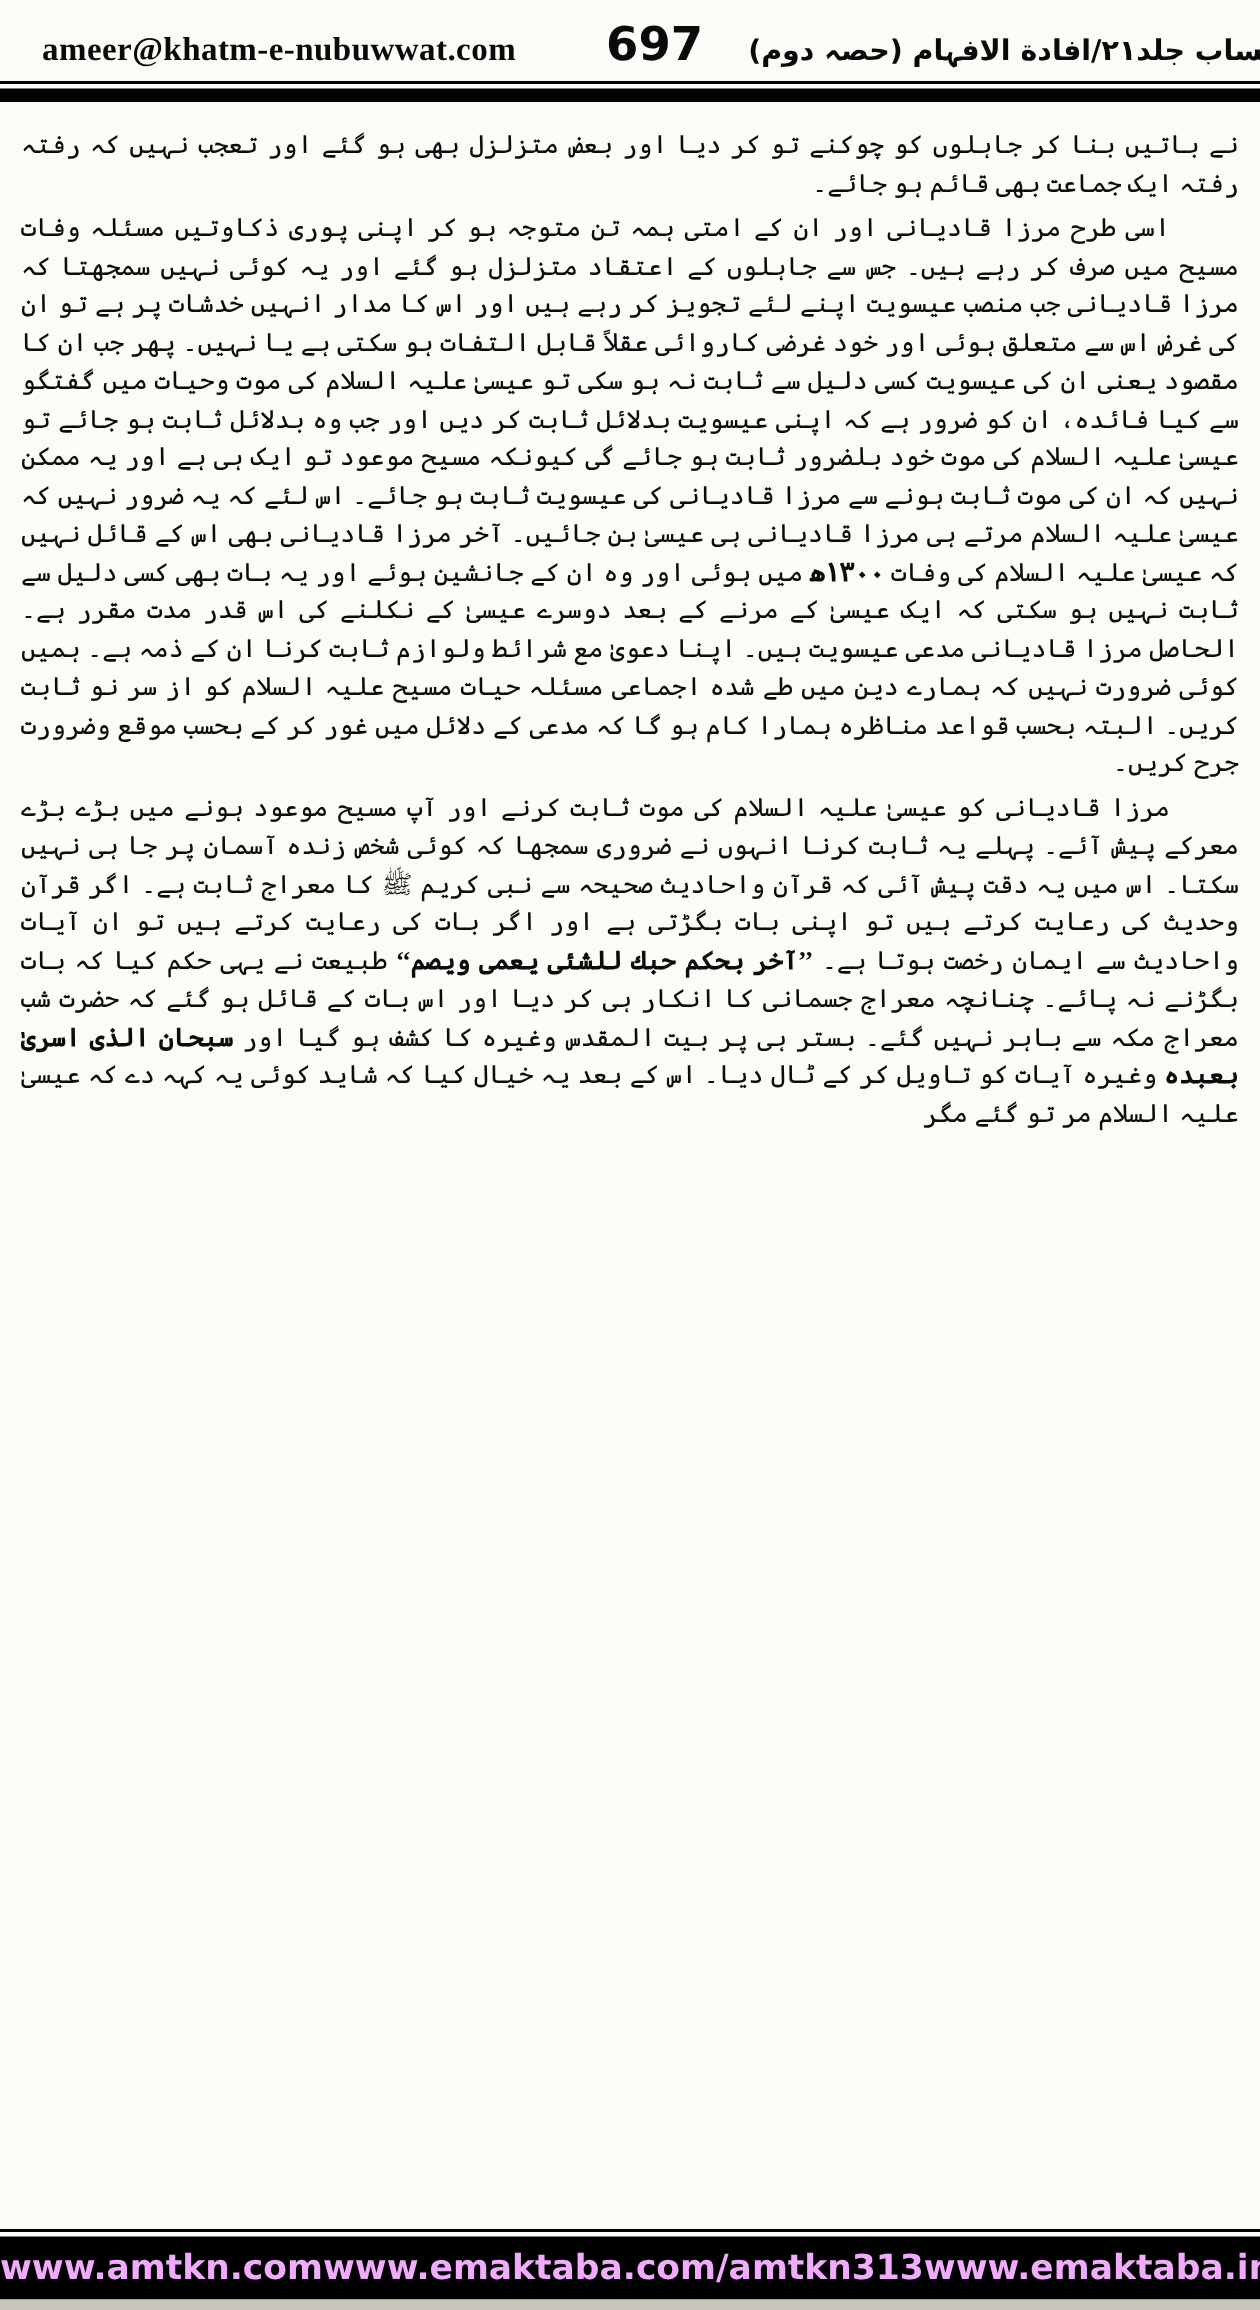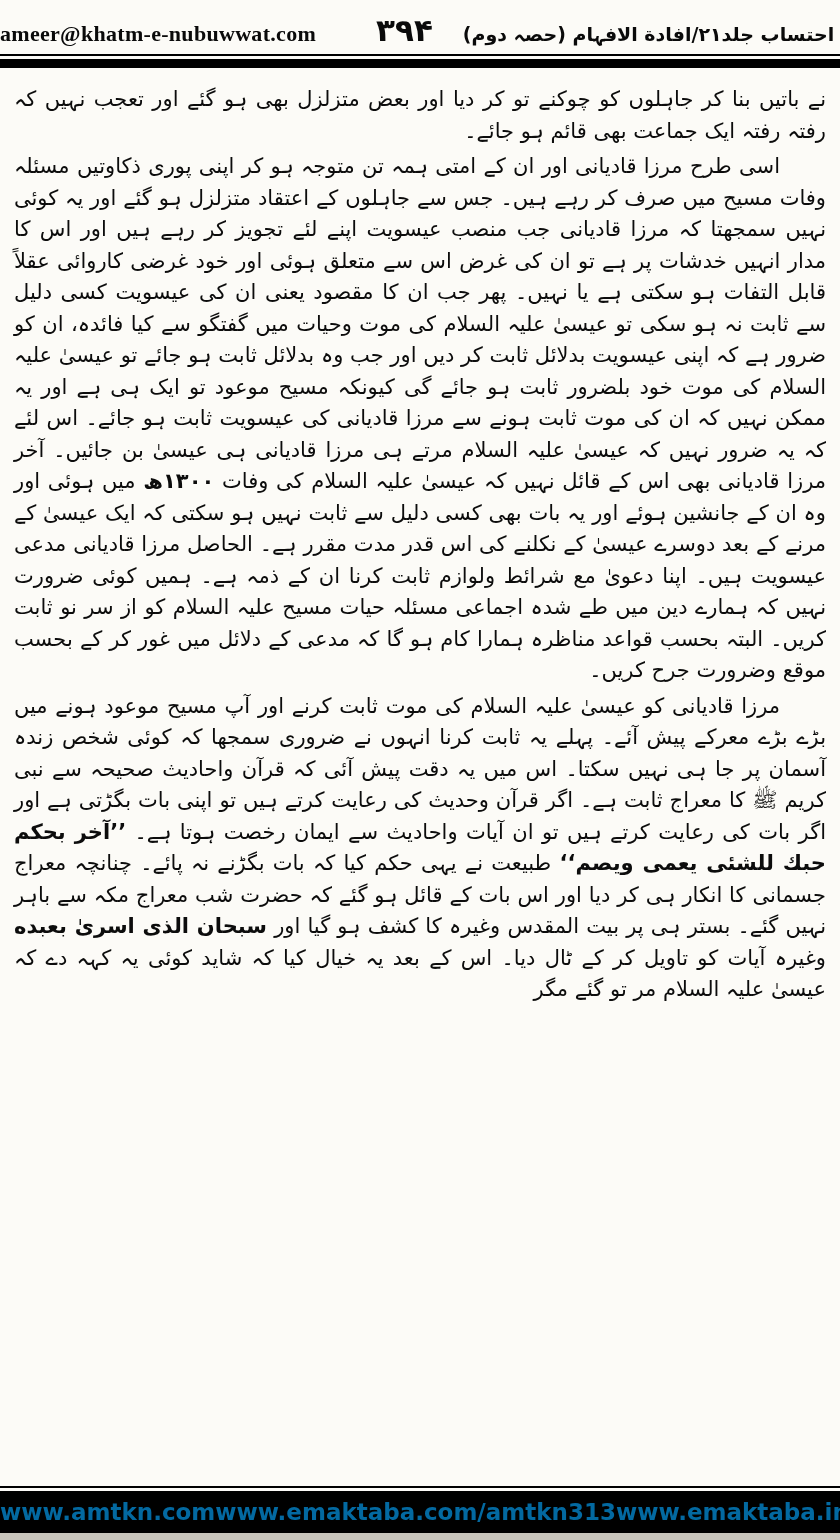--- a/index.html
+++ b/index.html
@@ -13,21 +13,21 @@
     width: 840px;
     height: 1540px;
     background: #fcfbf7;
     overflow: hidden;
   }
   
   .header {
     display: flex;
     align-items: baseline;
     justify-content: space-between;
-    padding: 12px 14px 2px 0;
+    padding: 12px 14px 2px 28px;
     direction: ltr;
   }
   .email {
     font-family: "Liberation Serif", serif;
     font-weight: 700;
     font-size: 22px;
     color: #0a0a0a;
     letter-spacing: 0.3px;
     white-space: nowrap;
   }
@@ -54,65 +54,66 @@
   .rule-thick {
     height: 9px;
     background: #000;
     margin-top: 3px;
   }
   
   .body-text {
     direction: rtl;
     text-align: justify;
     padding: 16px 14px 0 14px;
-    font-size: 21px;
+    font-size: 17px;
     line-height: 1.5;
     color: #0c0c0c;
     height: 1388px;
     overflow: hidden;
+    font-family: Liberation Serif, serif;
   }
   .para { text-indent: 46px; margin-bottom: 4px; }
   .para.no-indent { text-indent: 0; }
   .bold-run { font-weight: 700; }
   
   .footer {
     position: absolute;
     left: 0;
     right: 0;
     bottom: 0;
   }
   .footer-rule {
     height: 0;
     border-top: 2px solid #000;
     margin: 0 0 3px 0;
   }
   .footer-bar {
     background: #000;
-    color: #0369a1;
+    color: #f0abfc;
     height: 42px;
     display: flex;
     align-items: center;
     justify-content: space-evenly;
     font-weight: 700;
     font-size: 23px;
     direction: ltr;
   }
   .footer-edge {
     height: 7px;
     background: #c9c5bc;
   }
 </style>
 </head>
 <body>
 
 <div class="page">
 
   <div class="header">
     <span class="email">ameer@khatm-e-nubuwwat.com</span>
-    <span class="page-number">۳۹۴</span>
+    <span class="page-number">697</span>
     <span class="book-title">احتساب جلد۲۱/افادة الافہام (حصہ دوم)</span>
   </div>
   <div class="rule-thin"></div>
   <div class="rule-thick"></div>
 
   <div class="body-text">
 
     <p class="para no-indent"><span>نے باتیں بنا کر جاہلوں کو چوکنے تو کر دیا اور بعض متزلزل بھی ہو گئے اور تعجب نہیں کہ رفتہ رفتہ ایک جماعت بھی قائم ہو جائے۔</span></p>
 
     <p class="para"><span>اسی طرح مرزا قادیانی اور ان کے امتی ہمہ تن متوجہ ہو کر اپنی پوری ذکاوتیں مسئلہ وفات مسیح میں صرف کر رہے ہیں۔ جس سے جاہلوں کے اعتقاد متزلزل ہو گئے اور یہ کوئی نہیں سمجھتا کہ مرزا قادیانی جب منصب عیسویت اپنے لئے تجویز کر رہے ہیں اور اس کا مدار انہیں خدشات پر ہے تو ان کی غرض اس سے متعلق ہوئی اور خود غرضی کاروائی عقلاً قابل التفات ہو سکتی ہے یا نہیں۔ پھر جب ان کا مقصود یعنی ان کی عیسویت کسی دلیل سے ثابت نہ ہو سکی تو عیسیٰ علیہ السلام کی موت وحیات میں گفتگو سے کیا فائدہ، ان کو ضرور ہے کہ اپنی عیسویت بدلائل ثابت کر دیں اور جب وہ بدلائل ثابت ہو جائے تو عیسیٰ علیہ السلام کی موت خود بلضرور ثابت ہو جائے گی کیونکہ مسیح موعود تو ایک ہی ہے اور یہ ممکن نہیں کہ ان کی موت ثابت ہونے سے مرزا قادیانی کی عیسویت ثابت ہو جائے۔ اس لئے کہ یہ ضرور نہیں کہ عیسیٰ علیہ السلام مرتے ہی مرزا قادیانی ہی عیسیٰ بن جائیں۔ آخر مرزا قادیانی بھی اس کے قائل نہیں کہ عیسیٰ علیہ السلام کی وفات </span><span class="bold-run">۱۳۰۰ھ</span><span> میں ہوئی اور وہ ان کے جانشین ہوئے اور یہ بات بھی کسی دلیل سے ثابت نہیں ہو سکتی کہ ایک عیسیٰ کے مرنے کے بعد دوسرے عیسیٰ کے نکلنے کی اس قدر مدت مقرر ہے۔ الحاصل مرزا قادیانی مدعی عیسویت ہیں۔ اپنا دعویٰ مع شرائط ولوازم ثابت کرنا ان کے ذمہ ہے۔ ہمیں کوئی ضرورت نہیں کہ ہمارے دین میں طے شدہ اجماعی مسئلہ حیات مسیح علیہ السلام کو از سر نو ثابت کریں۔ البتہ بحسب قواعد مناظرہ ہمارا کام ہو گا کہ مدعی کے دلائل میں غور کر کے بحسب موقع وضرورت جرح کریں۔</span></p>

